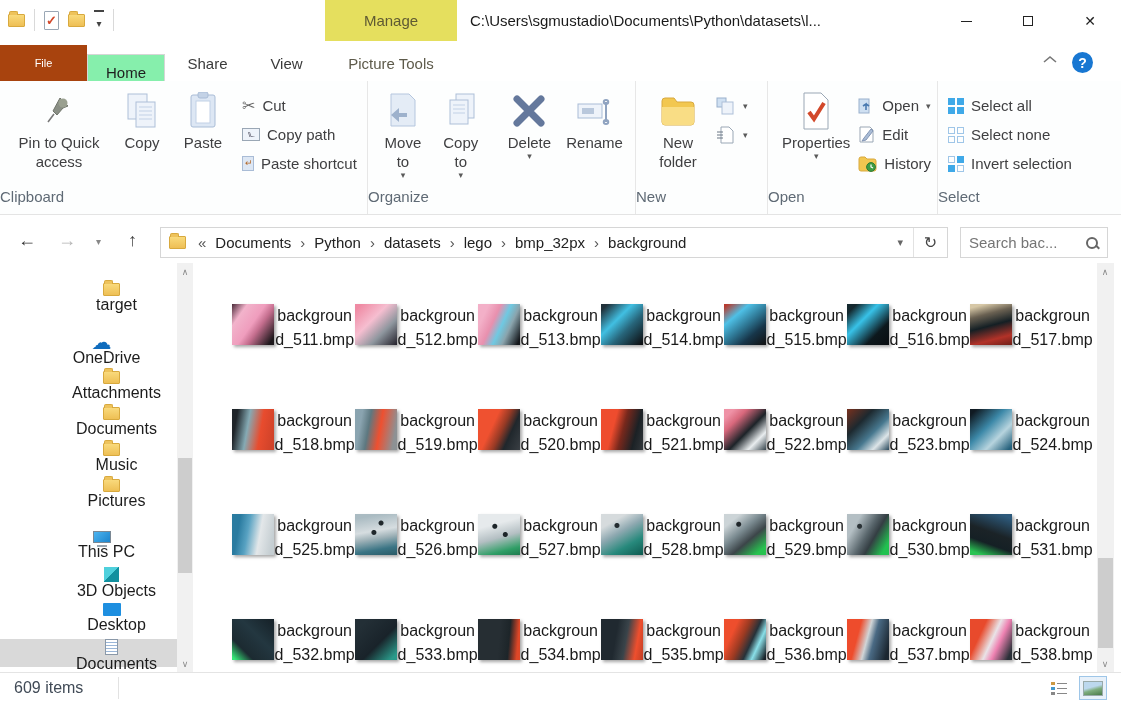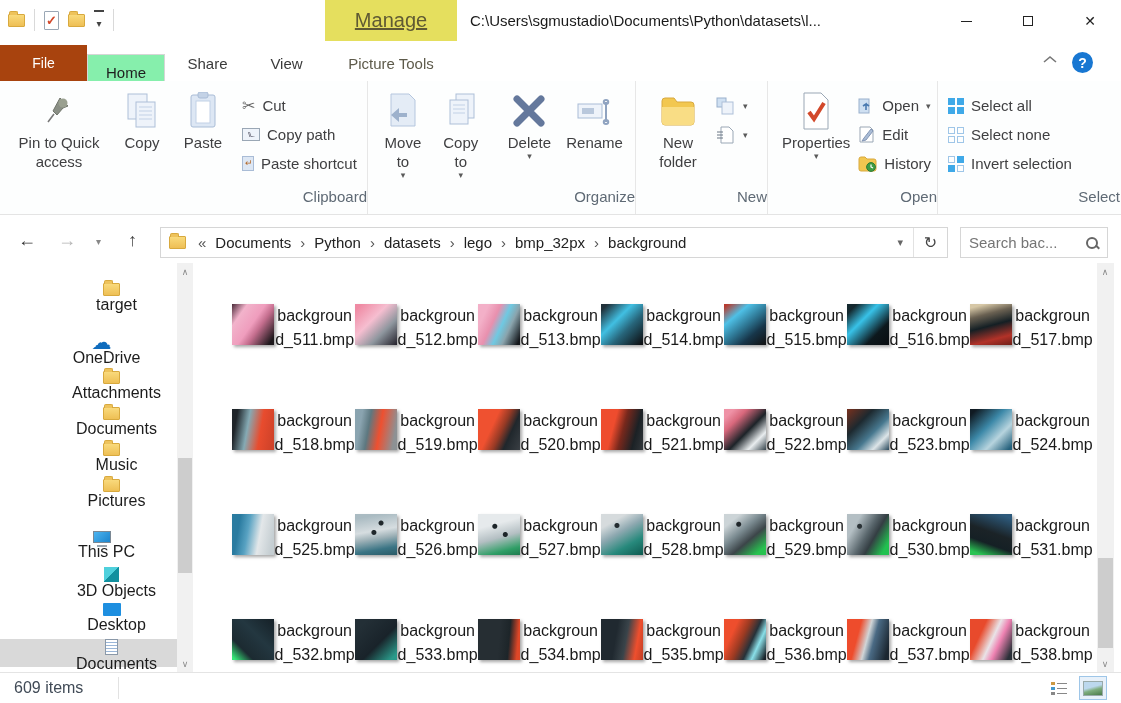--- a/index.html
+++ b/index.html
@@ -13,50 +13,50 @@
   .qat-sep { width:1px; height:22px; background:#d9d9d9; }
   .fold { position:relative; width:17px; height:13px; border-radius:1px;
           background:linear-gradient(#f9da7c,#eebf55); border:1px solid #d8a93e; }
   .fold::before { content:""; position:absolute; top:-4px; left:0; width:7px; height:3px;
           background:#eec35c; border:1px solid #d8a93e; border-bottom:none; border-radius:2px 2px 0 0; }
   .checkdoc { position:relative; width:15px; height:19px; background:#fff; border:1px solid #9aa7b5; border-radius:1px;
           display:flex; align-items:center; justify-content:center; color:#d2482a; font-size:13px; font-weight:bold; }
   .qat-caret { font-size:10px; color:#444; line-height:1; }
   .qat-caret-bar { display:block; width:10px; height:2px; background:#444; margin:0 auto 1px; }
   .manage-badge { position:absolute; left:325px; top:0; width:132px; height:41px; background:#e5df5e;
-          display:flex; align-items:center; justify-content:center; font-size:20px; color:#5f5a33;text-decoration:underline; }
+          display:flex; align-items:center; justify-content:center; font-size:15px; color:#5f5a33; }
   .title-path { position:absolute; left:470px; top:12px; font-size:15px; color:#1a1a1a; white-space:nowrap; }
   .win-controls { position:absolute; right:0; top:0; display:flex; }
   .win-btn { width:62px; height:42px; display:flex; align-items:center; justify-content:center; color:#222; }
   .min-glyph { width:11px; height:1px; background:#222; }
   .max-glyph { width:10px; height:10px; border:1px solid #222; }
   .close-glyph { font-size:14px; }
 
   
   .tabrow { position:absolute; top:45px; left:0; width:1121px; height:36px; background:#fff; }
   .tab-file { position:absolute; left:0; top:0; width:87px; height:36px; background:#a8430e; color:#fff;
-          display:flex; align-items:center; justify-content:center; font-size:14px; }
+          display:flex; align-items:center; justify-content:center; font-size:11px; }
   .tab { position:absolute; top:0; height:36px; display:flex; align-items:center; justify-content:center;
           font-size:15px; color:#3b3b3b; }
   .tab.active { background:#86efac; border:1px solid #d6d6d6; border-bottom:none; color:#1e1e1e;margin-top:9px; }
   .tab-home { left:87px; width:78px; }
   .tab-share { left:165px; width:85px; }
   .tab-view { left:250px; width:73px; }
   .tab-picture { left:325px; width:132px; color:#5d5a4a; }
   .ribbon-collapse { position:absolute; right:60px; top:10px; width:18px; height:16px; color:#777; }
   .help-btn { position:absolute; right:28px; top:7px; width:21px; height:21px; border-radius:50%;
           background:#1877d2; color:#fff; font-size:14px; font-weight:bold;
           display:flex; align-items:center; justify-content:center; }
 
   
   .ribbon { position:absolute; top:81px; left:0; width:1121px; height:134px; background:#fdfefe;
           border-bottom:1px solid #e4e4e4; display:flex; }
   .rgroup { height:100%; display:flex; flex-direction:column; border-right:1px solid #e7e7e7; }
   .rbody { flex:1; display:flex; align-items:flex-start; padding:8px 6px 0; }
-  .rtitle { height:26px; text-align:right; font-size:15px; color:#5f6a75; }
+  .rtitle { height:26px; text-align:left; font-size:15px; color:#5f6a75; }
   .rbtn-lg { display:flex; flex-direction:column; align-items:center; margin:0 5px; text-align:center; }
   .rbtn-lg .ric { height:44px; display:flex; align-items:center; justify-content:center; }
   .rbtn-lg .rlabel { font-size:15px; color:#3f3f41; line-height:19px; }
   .caret { font-size:9px; color:#5a5a5a; line-height:8px; }
   .smallcol { display:flex; flex-direction:column; justify-content:flex-start; margin-left:8px; padding-top:2px; }
   .rbtn-sm { display:flex; align-items:center; height:29px; gap:7px; font-size:15px; color:#3f3f41; }
   .g-clipboard { width:368px; } .g-organize { width:268px; } .g-new { width:132px; }
   .g-open { width:170px; } .g-select { width:182px; border-right:none; }
   .scissors { font-size:16px; color:#666; }
   .minipath { width:18px; height:13px; border:1px solid #9aa7b5; font-size:8px; color:#556; line-height:11px;

